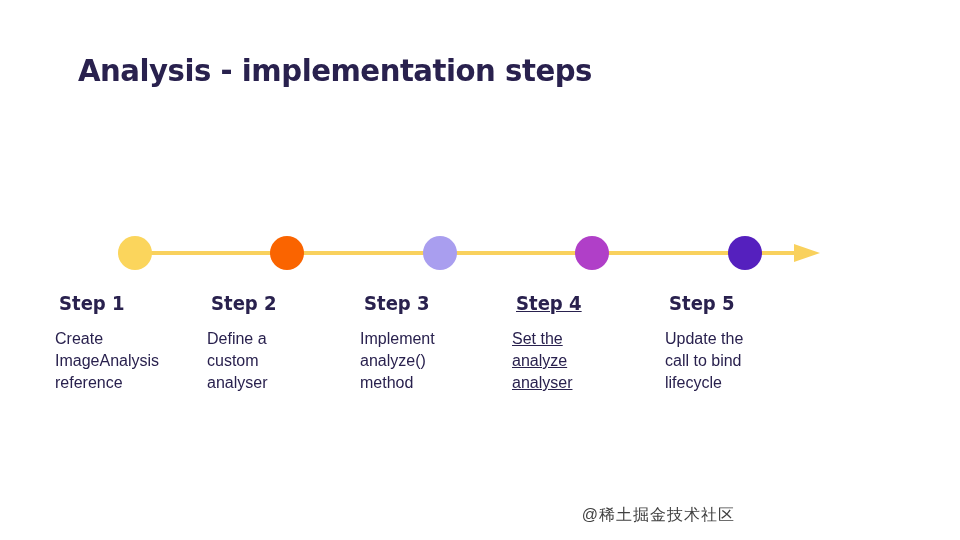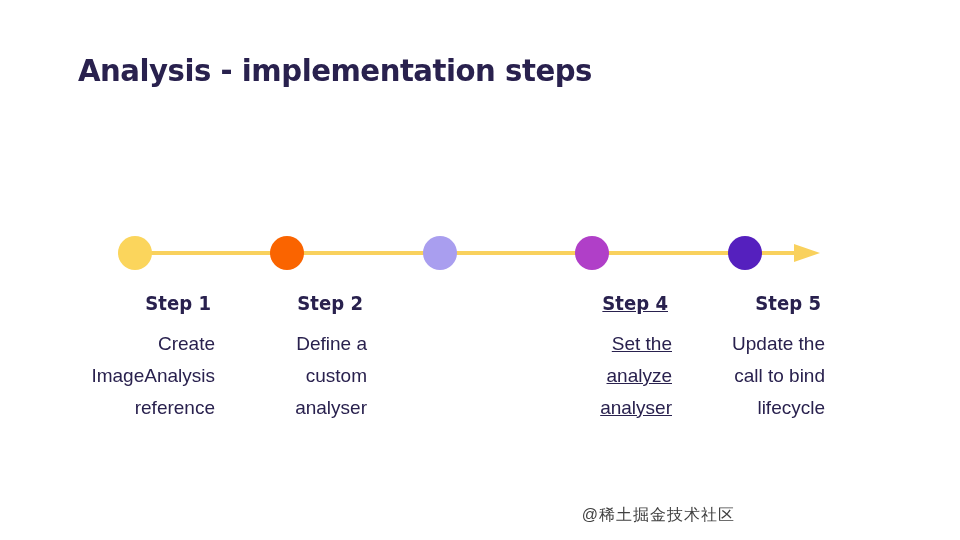--- a/index.html
+++ b/index.html
@@ -54,38 +54,38 @@
   }
   .dot-0 { left: 118px; }
   .dot-1 { left: 270px; }
   .dot-2 { left: 423px; }
   .dot-3 { left: 575px; }
   .dot-4 { left: 728px; }
   .step-col {
     position: absolute;
     top: 292px;
     width: 160px;
-    text-align: right;
+    text-align: left;
   }
   .col-0 { left: 55px; }
   .col-1 { left: 207px; }
   .col-2 { left: 360px; }
   .col-3 { left: 512px; text-decoration: underline; }
   .col-4 { left: 665px; }
   .step-label {
     font-size: 19px;
     font-weight: 800;
     font-family: "DejaVu Sans", "Liberation Sans", sans-serif;
     transform: scaleX(0.95);
     transform-origin: center top;
   }
   .step-desc {
     margin-top: 14px;
-    font-size: 19px;
-    line-height: 32px;
+    font-size: 16px;
+    line-height: 22px;
     white-space: pre-line;
   }
   .watermark {
     position: absolute;
     right: 25px;
     bottom: 14px;
     font-size: 16px;
     color: #d9d9d9;
     letter-spacing: 1px;
   }
@@ -113,20 +113,26 @@
 reference</div>
   </div>
 
   <div class="step-col col-1">
     <div class="step-label">Step 2</div>
     <div class="step-desc">Define a
 custom
 analyser</div>
   </div>
 
+  <div class="step-col col-2">
+    <div class="step-label">Step 3</div>
+    <div class="step-desc">Implement
+analyze()
+method</div>
+  </div>
 
   <div class="step-col col-3">
     <div class="step-label">Step 4</div>
     <div class="step-desc">Set the
 analyze
 analyser</div>
   </div>
 
   <div class="step-col col-4">
     <div class="step-label">Step 5</div>

